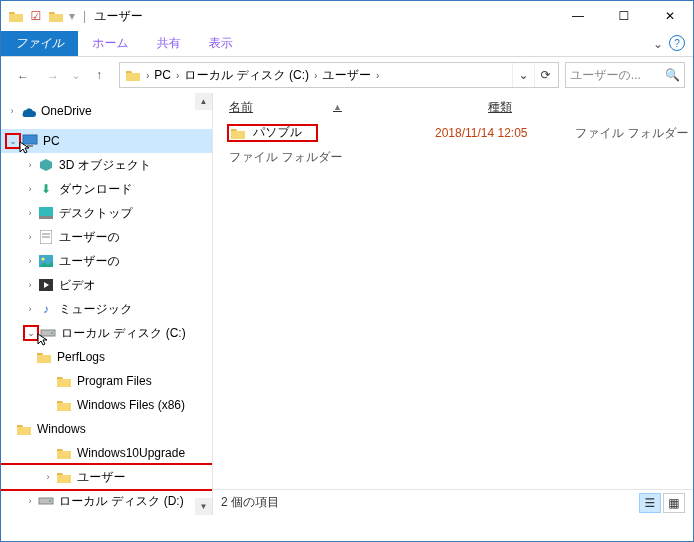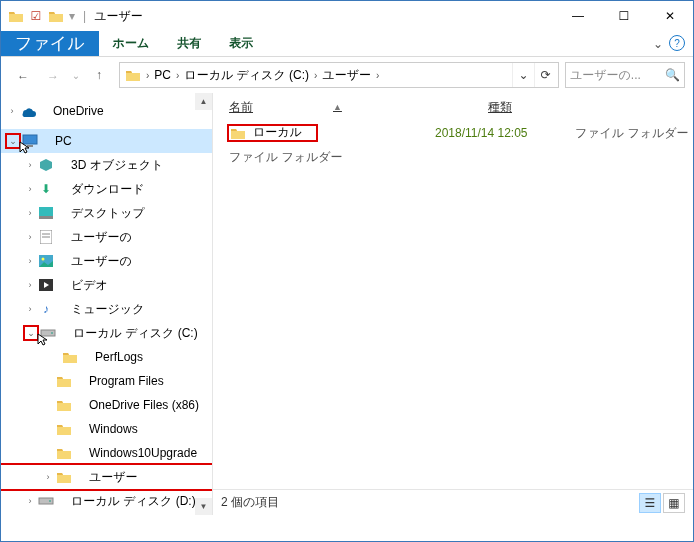--- a/index.html
+++ b/index.html
@@ -9,22 +9,22 @@
 .titlebar { height: 30px; display: flex; align-items: center; padding: 0 0 0 6px; }
 .titlebar .qat { display: flex; gap: 2px; align-items: center; }
 .qat-icon { width: 18px; height: 18px; display: flex; align-items: center; justify-content: center; }
 .qat-sep { width: 10px; text-align: center; color: #999; }
 .titlebar .title { flex: 1; padding-left: 4px; }
 .win-controls { display: flex; }
 .win-btn { width: 46px; height: 30px; display: flex; align-items: center; justify-content: center; }
 
 
 .ribbon { height: 26px; border-bottom: 1px solid #dadada; display: flex; align-items: stretch; position: relative; }
-.file-tab { background: #1979ca; color: #fff; padding: 0 14px; display: flex; align-items: center; font-size: 17px; }
-.r-tab { padding: 0 14px; display: flex; align-items: center; color: #14532d; font-weight: bold; }
+.file-tab { background: #1979ca; color: #fff; padding: 0 14px; display: flex; align-items: center; font-size: 12px; font-style: italic; }
+.r-tab { padding: 0 14px; display: flex; align-items: center; color: #8b5cf6; }
 .ribbon .chev { position: absolute; right: 30px; top: 6px; color: #555; }
 .ribbon .help { position: absolute; right: 8px; top: 4px; width: 16px; height: 16px; border: 1px solid #1979ca; border-radius: 50%; color: #1979ca; display: flex; align-items: center; justify-content: center; font-size: 10px; }
 
 
 .navrow { height: 36px; display: flex; align-items: center; padding: 4px 8px; gap: 2px; }
 .nav-arrow { width: 28px; height: 28px; display: flex; align-items: center; justify-content: center; color: #555; border-radius: 2px; }
 .nav-arrow.disabled { color: #b0b0b0; }
 .addr { flex: 1; height: 26px; border: 1px solid #ccc; display: flex; align-items: center; padding: 0 2px; margin: 0 4px; }
 .addr .crumb { display: flex; align-items: center; padding: 0 3px; height: 100%; }
 .addr .crumb-sep { color: #555; font-size: 10px; padding: 0 2px; }
@@ -34,37 +34,37 @@
 .search .mag { margin-left: auto; }
 
 
 .main { display: flex; height: 422px; }
 .tree { width: 212px; border-right: 1px solid #e5e5e5; overflow: hidden; position: relative; padding-top: 6px; }
 .tree-scrollbtn { position: absolute; right: 0; width: 17px; height: 17px; background: #f0f0f0; display: flex; align-items: center; justify-content: center; font-size: 8px; color: #555; }
 
 .tree-row { height: 24px; display: flex; align-items: center; position: relative; }
 .tree-row .tw { width: 14px; display: flex; align-items: center; justify-content: center; color: #666; font-size: 9px; }
 .tree-row .ic { width: 18px; height: 18px; display: flex; align-items: center; justify-content: center; margin-right: 4px; }
-.tree-row .lbl { white-space: nowrap; margin-left: 12px; }
+.tree-row .lbl { white-space: nowrap; }
 .tree-row.sel { background: #cce8ff; }
 .highlight-red { outline: 2px solid #d00; outline-offset: -2px; }
 .highlight-red-users { outline: 2px solid #d00; }
 .cursorimg { position: absolute; left: 14px; bottom: -6px; width: 14px; height: 14px; }
 
 
 .content { flex: 1; display: flex; flex-direction: column; position: relative; }
 .cols { height: 28px; display: flex; align-items: center; color: #333; padding-left: 16px; text-decoration: underline; }
 .col-name { width: 230px; display: flex; align-items: center; }
 .col-name .sort { font-size: 9px; margin-left: 80px; color: #777; }
 .col-date { width: 140px; }
 .col-type { flex: 1; margin-left: 29px; }
 .filerow { height: 24px; display: flex; align-items: center; padding-left: 16px; }
 .filerow .ic { width: 18px; height: 18px; display: flex; align-items: center; justify-content: center; margin-right: 6px; }
 .filerow .nm { width: 206px; }
-.filerow .dt { width: 140px; color: #4d7c0f; }
+.filerow .dt { width: 140px; color: #c2410c; }
 .filerow .tp { color: #555; }
 .fr-wrap1 { position: relative; display: inline-flex; align-items: center; }
 .fr-wrap1::after { content: ""; position: absolute; left: -2px; right: -16px; top: 0; bottom: 0; border: 2px solid #d00; }
 .fr-wrap2 { position: relative; display: inline-flex; align-items: center; }
 .fr-wrap2::after { content: ""; position: absolute; left: -2px; right: -16px; top: 0; bottom: 0; border-bottom: 2px dashed #d00; }
 
 
 .status { position: absolute; bottom: 0; left: 0; right: 0; height: 26px; border-top: 1px solid #e5e5e5; display: flex; align-items: center; padding: 0 8px; color: #333; }
 .status .views { margin-left: auto; display: flex; gap: 2px; }
 .view-btn { width: 22px; height: 20px; border: 1px solid #ccc; display: flex; align-items: center; justify-content: center; }
@@ -237,21 +237,21 @@
                 <path fill="#fff" stroke="#000" stroke-width="1" d="M1 1l0 10 3-3 2 4 2-1-2-4h4z"></path>
               </svg></span></span>
           <span class="ic">
             <svg width="16" height="12" viewBox="0 0 16 12">
               <rect x="1" y="3" width="14" height="6" fill="#bfbfbf" stroke="#888"></rect>
               <circle cx="12" cy="6" r="1" fill="#5a9"></circle>
             </svg>
           </span>
           <span class="lbl">ローカル ディスク (C:)</span>
         </div>
-        <div class="tree-row" style="padding-left: 46px;">
+        <div class="tree-row" style="padding-left: 20px;">
           <span class="tw"></span>
           <span class="ic">
             <svg class="folder-svg" viewBox="0 0 16 14">
               <path fill="#f7d774" d="M1 3h5l1 2h8v8H1z"></path>
               <path fill="#e8b84a" d="M1 3h5l1 2H1z"></path>
             </svg>
           </span>
           <span class="lbl">PerfLogs</span>
         </div>
         <div class="tree-row" style="padding-left: 40px;">
@@ -265,23 +265,23 @@
           <span class="lbl">Program Files</span>
         </div>
         <div class="tree-row" style="padding-left: 40px;">
           <span class="tw"></span>
           <span class="ic">
             <svg class="folder-svg" viewBox="0 0 16 14">
               <path fill="#f7d774" d="M1 3h5l1 2h8v8H1z"></path>
               <path fill="#e8b84a" d="M1 3h5l1 2H1z"></path>
             </svg>
           </span>
-          <span class="lbl">OneDrive Files (x86)</span>
-        </div>
-        <div class="tree-row" style="padding-left: 40px;">
+          <span class="lbl">Windows Files (x86)</span>
+        </div>
+        <div class="tree-row" style="">
           <span class="tw"></span>
           <span class="ic">
             <svg class="folder-svg" viewBox="0 0 16 14">
               <path fill="#f7d774" d="M1 3h5l1 2h8v8H1z"></path>
               <path fill="#e8b84a" d="M1 3h5l1 2H1z"></path>
             </svg>
           </span>
           <span class="lbl">Windows</span>
         </div>
         <div class="tree-row" style="padding-left: 40px;">
@@ -327,21 +327,21 @@
     </div>
     <div id="file-body">
         <div class="filerow">
           <span class="nm"><span class="fr-wrap1">
               <span class="ic">
                 <svg class="folder-svg" viewBox="0 0 16 14">
                   <path fill="#f7d774" d="M1 3h5l1 2h8v8H1z"></path>
                   <path fill="#e8b84a" d="M1 3h5l1 2H1z"></path>
                 </svg>
               </span>
-              <span>ローカル</span>
+              <span>パソブル</span>
             </span></span>
           <span class="dt">2018/11/14 12:05</span>
           <span class="tp">ファイル フォルダー</span>
         </div>
         <div class="filerow">
           <span class="tp">ファイル フォルダー</span>
         </div>
       </div>
 
     <div class="status">

